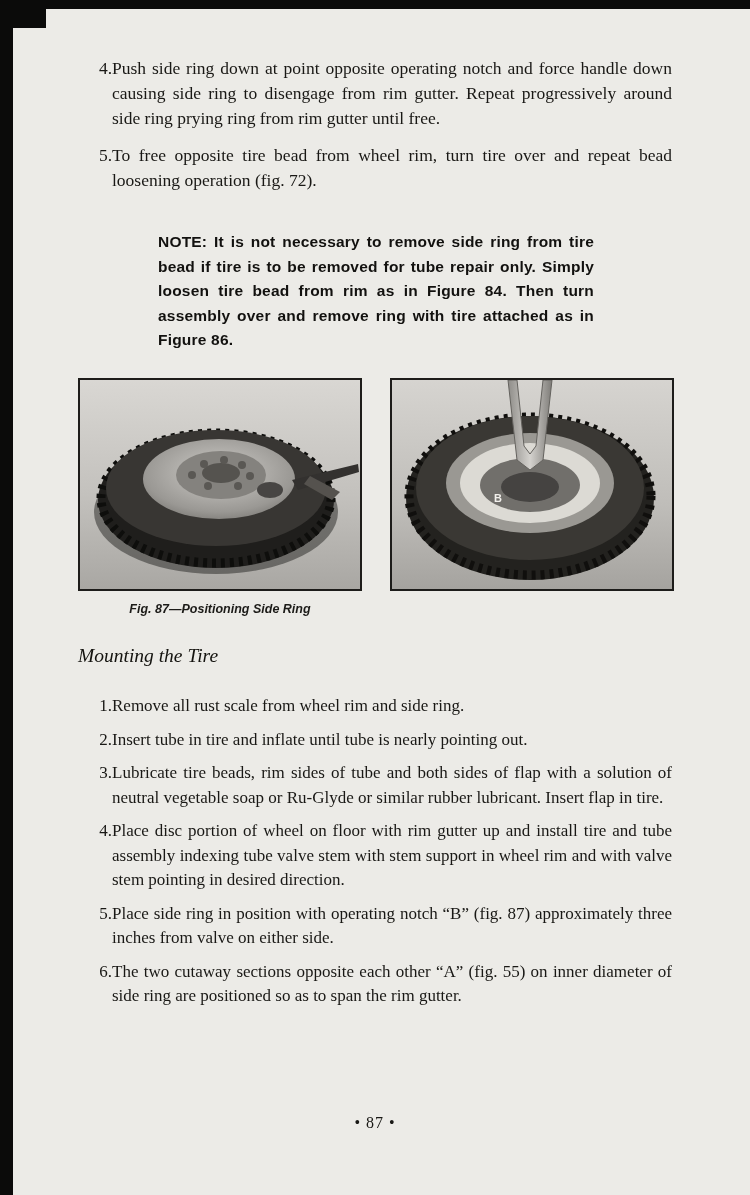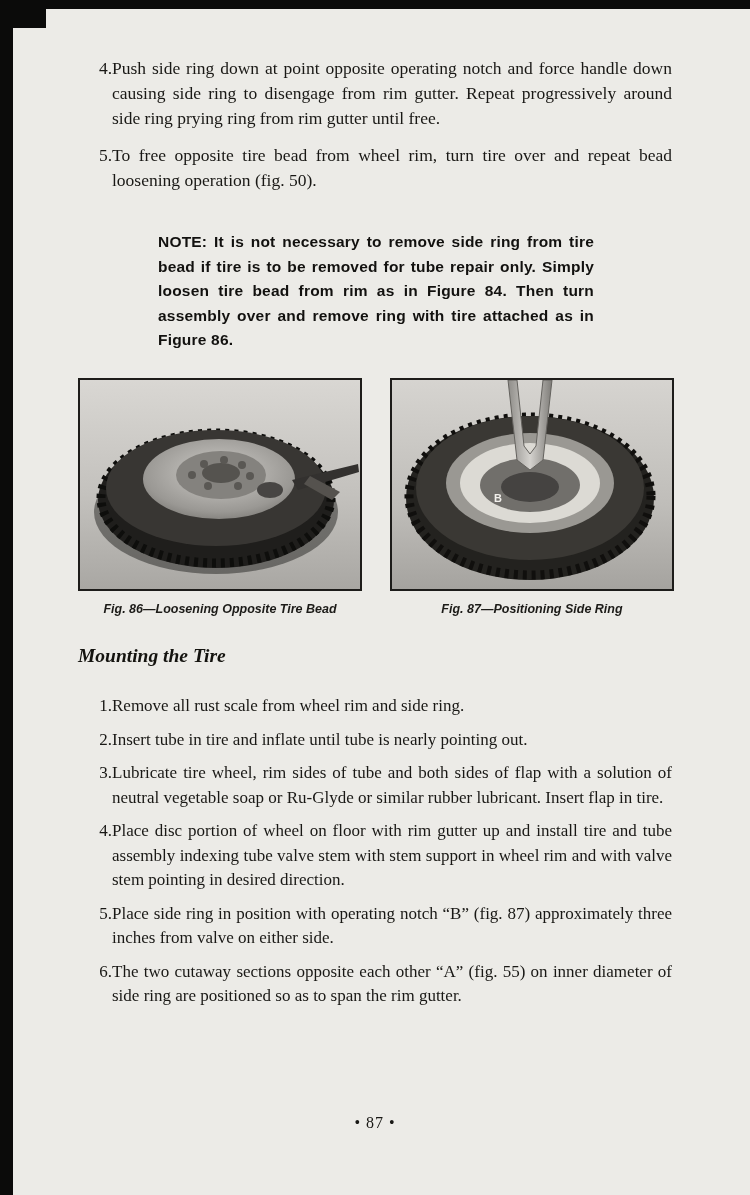--- a/index.html
+++ b/index.html
@@ -39,21 +39,21 @@
 
   .caprow { position: absolute; left: 78px; top: 602px; width: 596px; display: flex; justify-content: space-between; }
   .caption {
     width: 284px; text-align: center;
     font-family: "Liberation Sans", sans-serif;
     font-style: italic; font-weight: bold; font-size: 12.5px; color: #1c1b18;
   }
 
   .heading {
     position: absolute; left: 78px; top: 645px;
-    font-size: 19.5px; font-weight: bold; font-style: italic; color: #14130f;
+    font-size: 19.5px; font-weight: normal; font-style: italic; color: #14130f;
   }
 
   .pagenum {
     position: absolute; left: 0; top: 1114px; width: 750px;
     text-align: center; font-size: 16px; letter-spacing: 1px;
   }
 </style>
 </head>
 <body>
 
@@ -63,21 +63,21 @@
 
 <div>
 
   <div class="steps steps-top">
     <div class="step">
       <span class="step-num">4.</span>
       <span class="step-text">Push side ring down at point opposite operating notch and force handle down causing side ring to disengage from rim gutter. Repeat progressively around side ring prying ring from rim gutter until free.</span>
     </div>
     <div class="step">
       <span class="step-num">5.</span>
-      <span class="step-text">To free opposite tire bead from wheel rim, turn tire over and repeat bead loosening operation (fig. 50).</span>
+      <span class="step-text">To free opposite tire bead from wheel rim, turn tire over and repeat bead loosening operation (fig. 72).</span>
     </div>
   </div>
 
   <div class="note">NOTE: It is not necessary to remove side ring from tire bead if tire is to be removed for tube repair only. Simply loosen tire bead from rim as in Figure 84. Then turn assembly over and remove ring with tire attached as in Figure 86.</div>
 
   <div class="figrow">
     <div class="figbox">
       <svg viewBox="0 0 280 209" preserveAspectRatio="none">
         <defs>
           <linearGradient id="bg1" x1="0" y1="0" x2="0" y2="1">
@@ -133,38 +133,37 @@
         <ellipse cx="138" cy="103" rx="70" ry="40" fill="#dcdad4"></ellipse>
         <ellipse cx="138" cy="105" rx="50" ry="27" fill="#716f6b"></ellipse>
         <ellipse cx="138" cy="107" rx="29" ry="15" fill="#454341"></ellipse>
         <path d="M116 0 L125 0 L132 66 L138 74 L144 66 L151 0 L160 0 L151 80 L138 90 L125 80 Z" fill="url(#tool2)" stroke="#64625e" stroke-width="1"></path>
         <text x="102" y="122" font-size="11" fill="#f2f0ec" font-family="Liberation Sans, sans-serif" font-weight="bold">B</text>
       </svg>
     </div>
   </div>
 
   <div class="caprow">
-    <div class="caption">Fig. 86—Loosening Opposite Tire Bead</div>
     <div class="caption">Fig. 87—Positioning Side Ring</div>
   </div>
 
   <div class="heading">Mounting the Tire</div>
 
   <div class="steps steps-bottom">
     <div class="step">
       <span class="step-num">1.</span>
       <span class="step-text">Remove all rust scale from wheel rim and side ring.</span>
     </div>
     <div class="step">
       <span class="step-num">2.</span>
       <span class="step-text">Insert tube in tire and inflate until tube is nearly pointing out.</span>
     </div>
     <div class="step">
       <span class="step-num">3.</span>
-      <span class="step-text">Lubricate tire wheel, rim sides of tube and both sides of flap with a solution of neutral vegetable soap or Ru-Glyde or similar rubber lubricant. Insert flap in tire.</span>
+      <span class="step-text">Lubricate tire beads, rim sides of tube and both sides of flap with a solution of neutral vegetable soap or Ru-Glyde or similar rubber lubricant. Insert flap in tire.</span>
     </div>
     <div class="step">
       <span class="step-num">4.</span>
       <span class="step-text">Place disc portion of wheel on floor with rim gutter up and install tire and tube assembly indexing tube valve stem with stem support in wheel rim and with valve stem pointing in desired direction.</span>
     </div>
     <div class="step">
       <span class="step-num">5.</span>
       <span class="step-text">Place side ring in position with operating notch “B” (fig. 87) approximately three inches from valve on either side.</span>
     </div>
     <div class="step">

